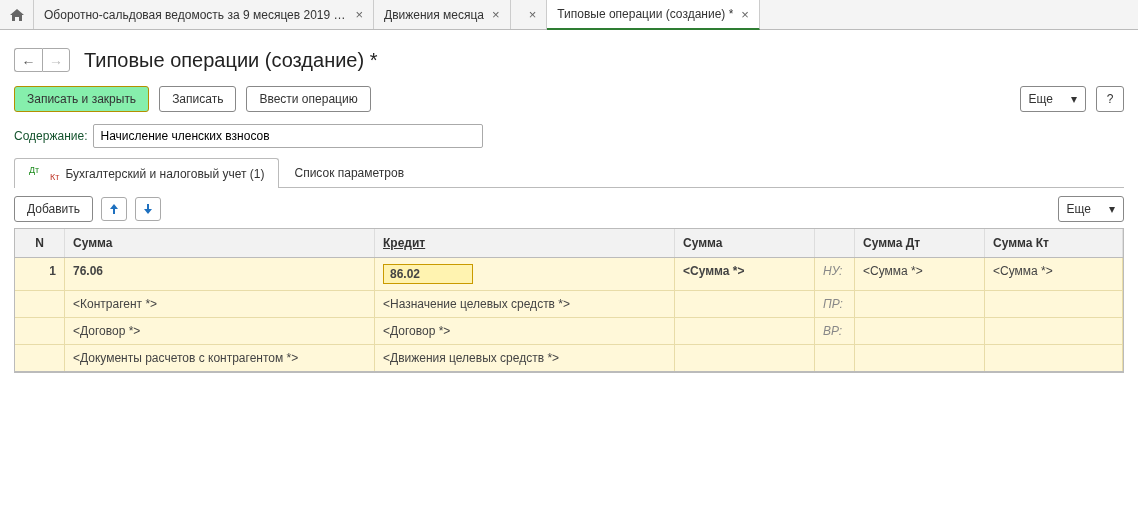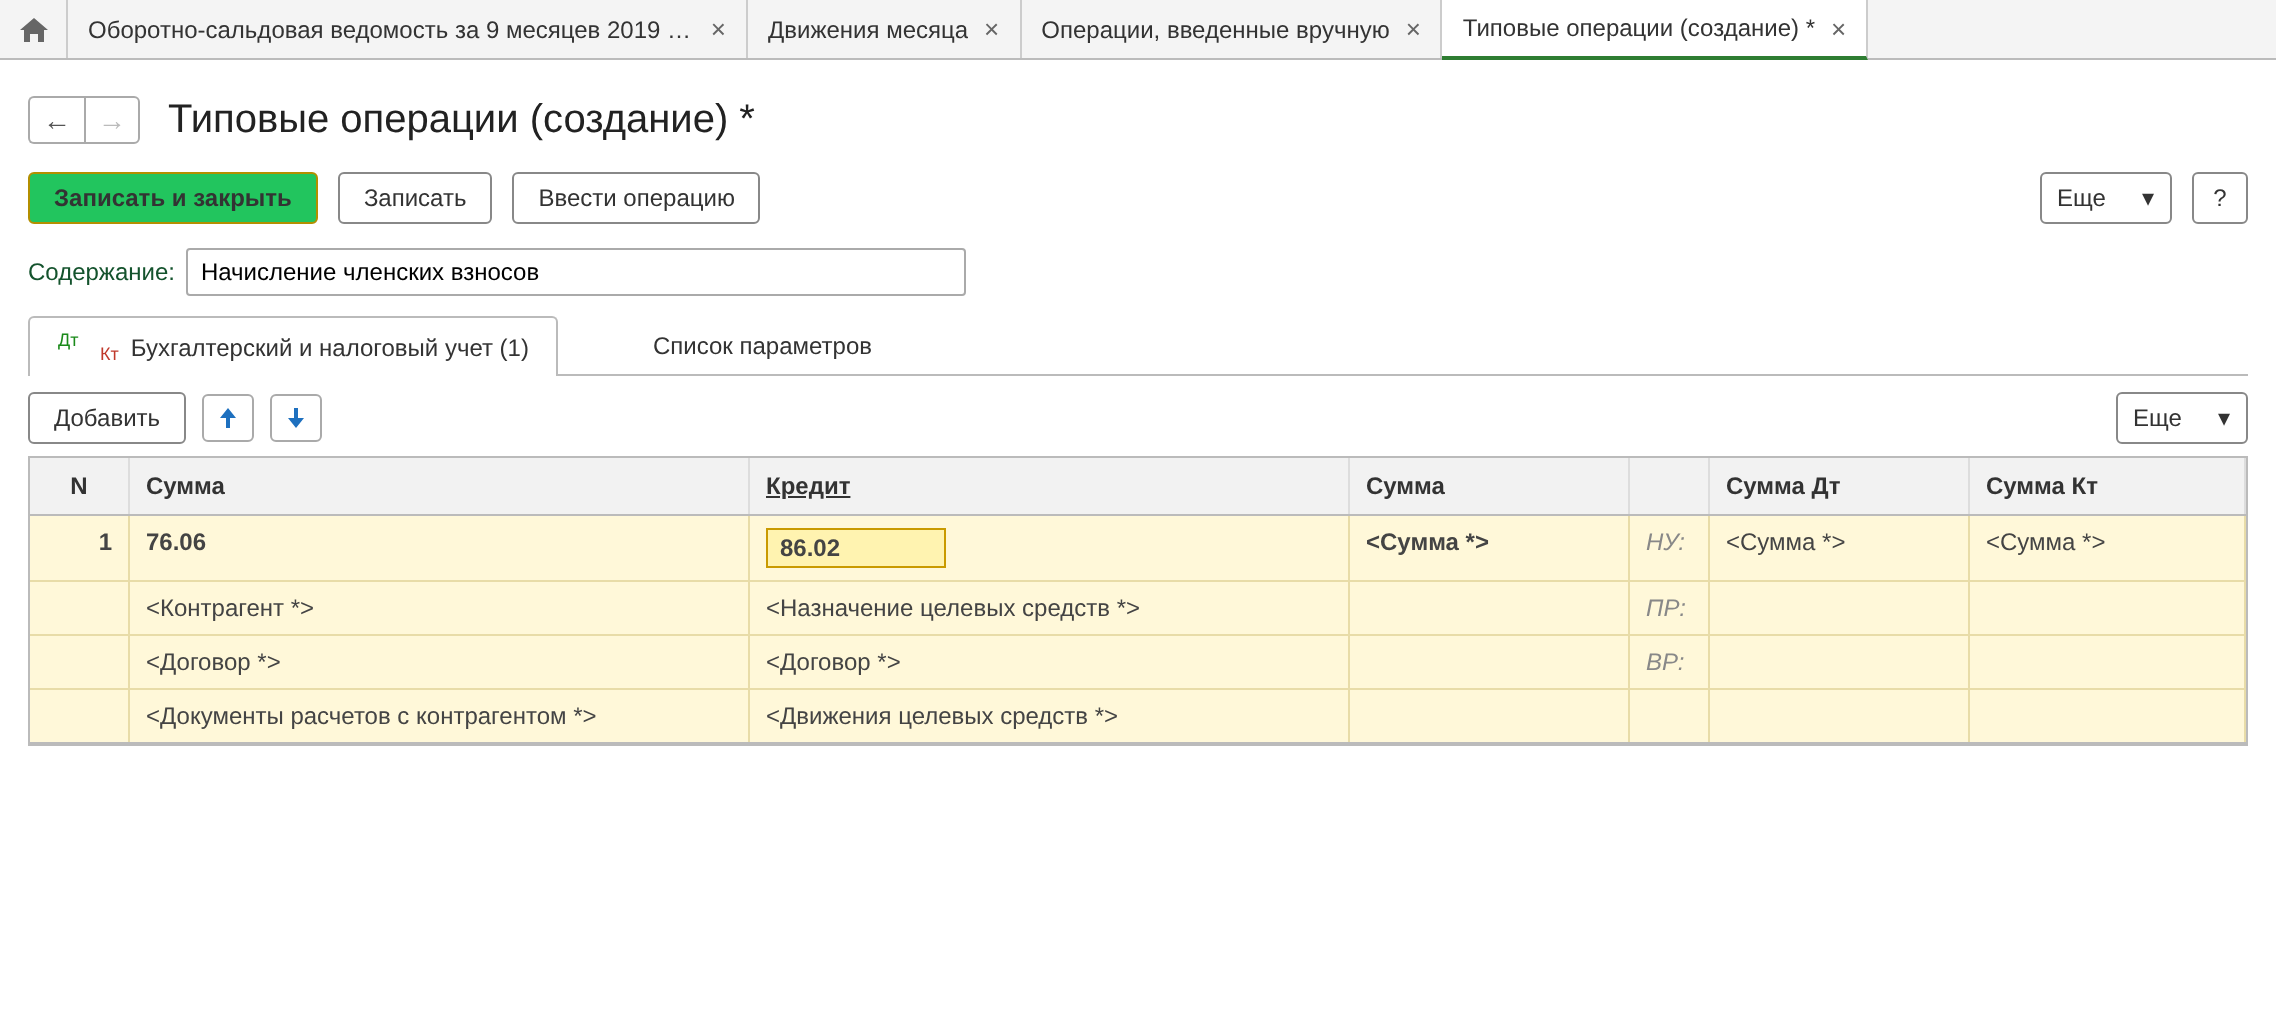--- a/index.html
+++ b/index.html
@@ -81,23 +81,23 @@
   .btn {
     border: 1px solid #888;
     background: #fff;
     padding: 5px 12px;
     border-radius: 3px;
     cursor: pointer;
     font-size: 12px;
     color: #333;
   }
   .btn.yellow {
-    background: #22c55e;
+    background: #86efac;
     border-color: #b38f00;
-    font-weight: bold;
+    font-weight: normal;
   }
   .spacer { flex: 1; }
   .btn.more { padding: 5px 8px; display: flex; align-items: center; gap: 18px; }
   .btn.help {
     width: 28px;
     padding: 5px 0;
     text-align: center;
   }
   .field-row {
     display: flex;
@@ -110,21 +110,20 @@
     border: 1px solid #aaa;
     padding: 4px 6px;
     width: 390px;
     font-size: 12px;
     border-radius: 2px;
   }
   .tabstrip {
     display: flex;
     border-bottom: 1px solid #bbb;
     margin: 0 14px;
-    gap: 32px;
   }
   .tabstrip .tabp {
     padding: 7px 14px;
     border: 1px solid transparent;
     border-bottom: none;
     cursor: pointer;
     display: flex;
     align-items: center;
     gap: 6px;
     color: #333;
@@ -218,21 +217,20 @@
   </div>
   <div class="tab">
     <span class="label">Оборотно-сальдовая ведомость за 9 месяцев 2019 г. НП "Благоустройство ко...</span>
     <span class="close">×</span>
   </div>
   <div class="tab">
     <span class="label">Движения месяца</span>
     <span class="close">×</span>
   </div>
   <div class="tab">
-    <span class="label">Операции, введенные вручную</span>
     <span class="close">×</span>
   </div>
   <div class="tab active">
     <span class="label">Типовые операции (создание) *</span>
     <span class="close">×</span>
   </div>
 </div>
 
 <div class="header-row">
   <div class="nav-btns">

